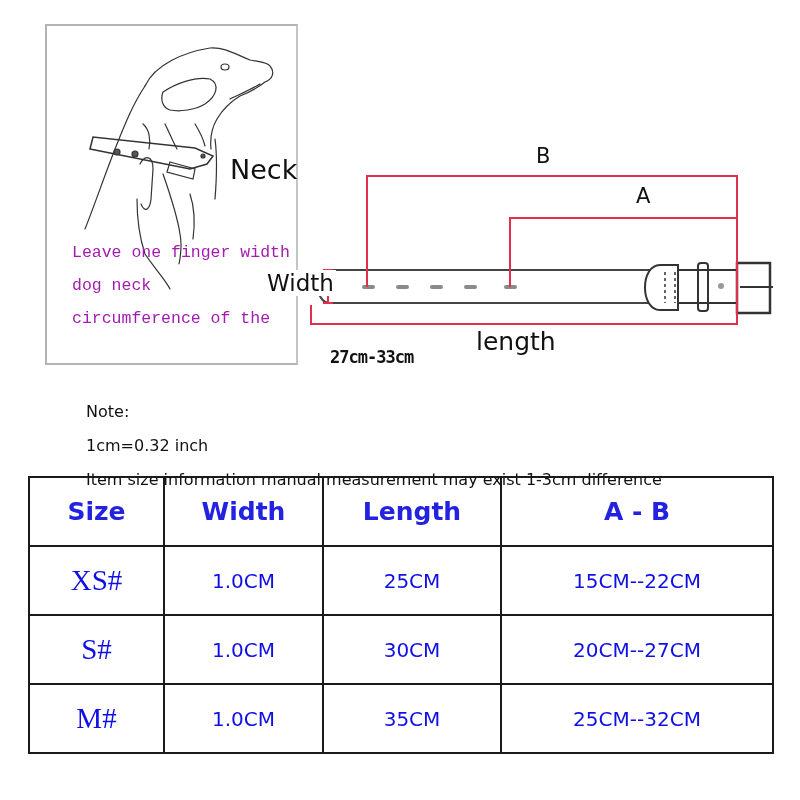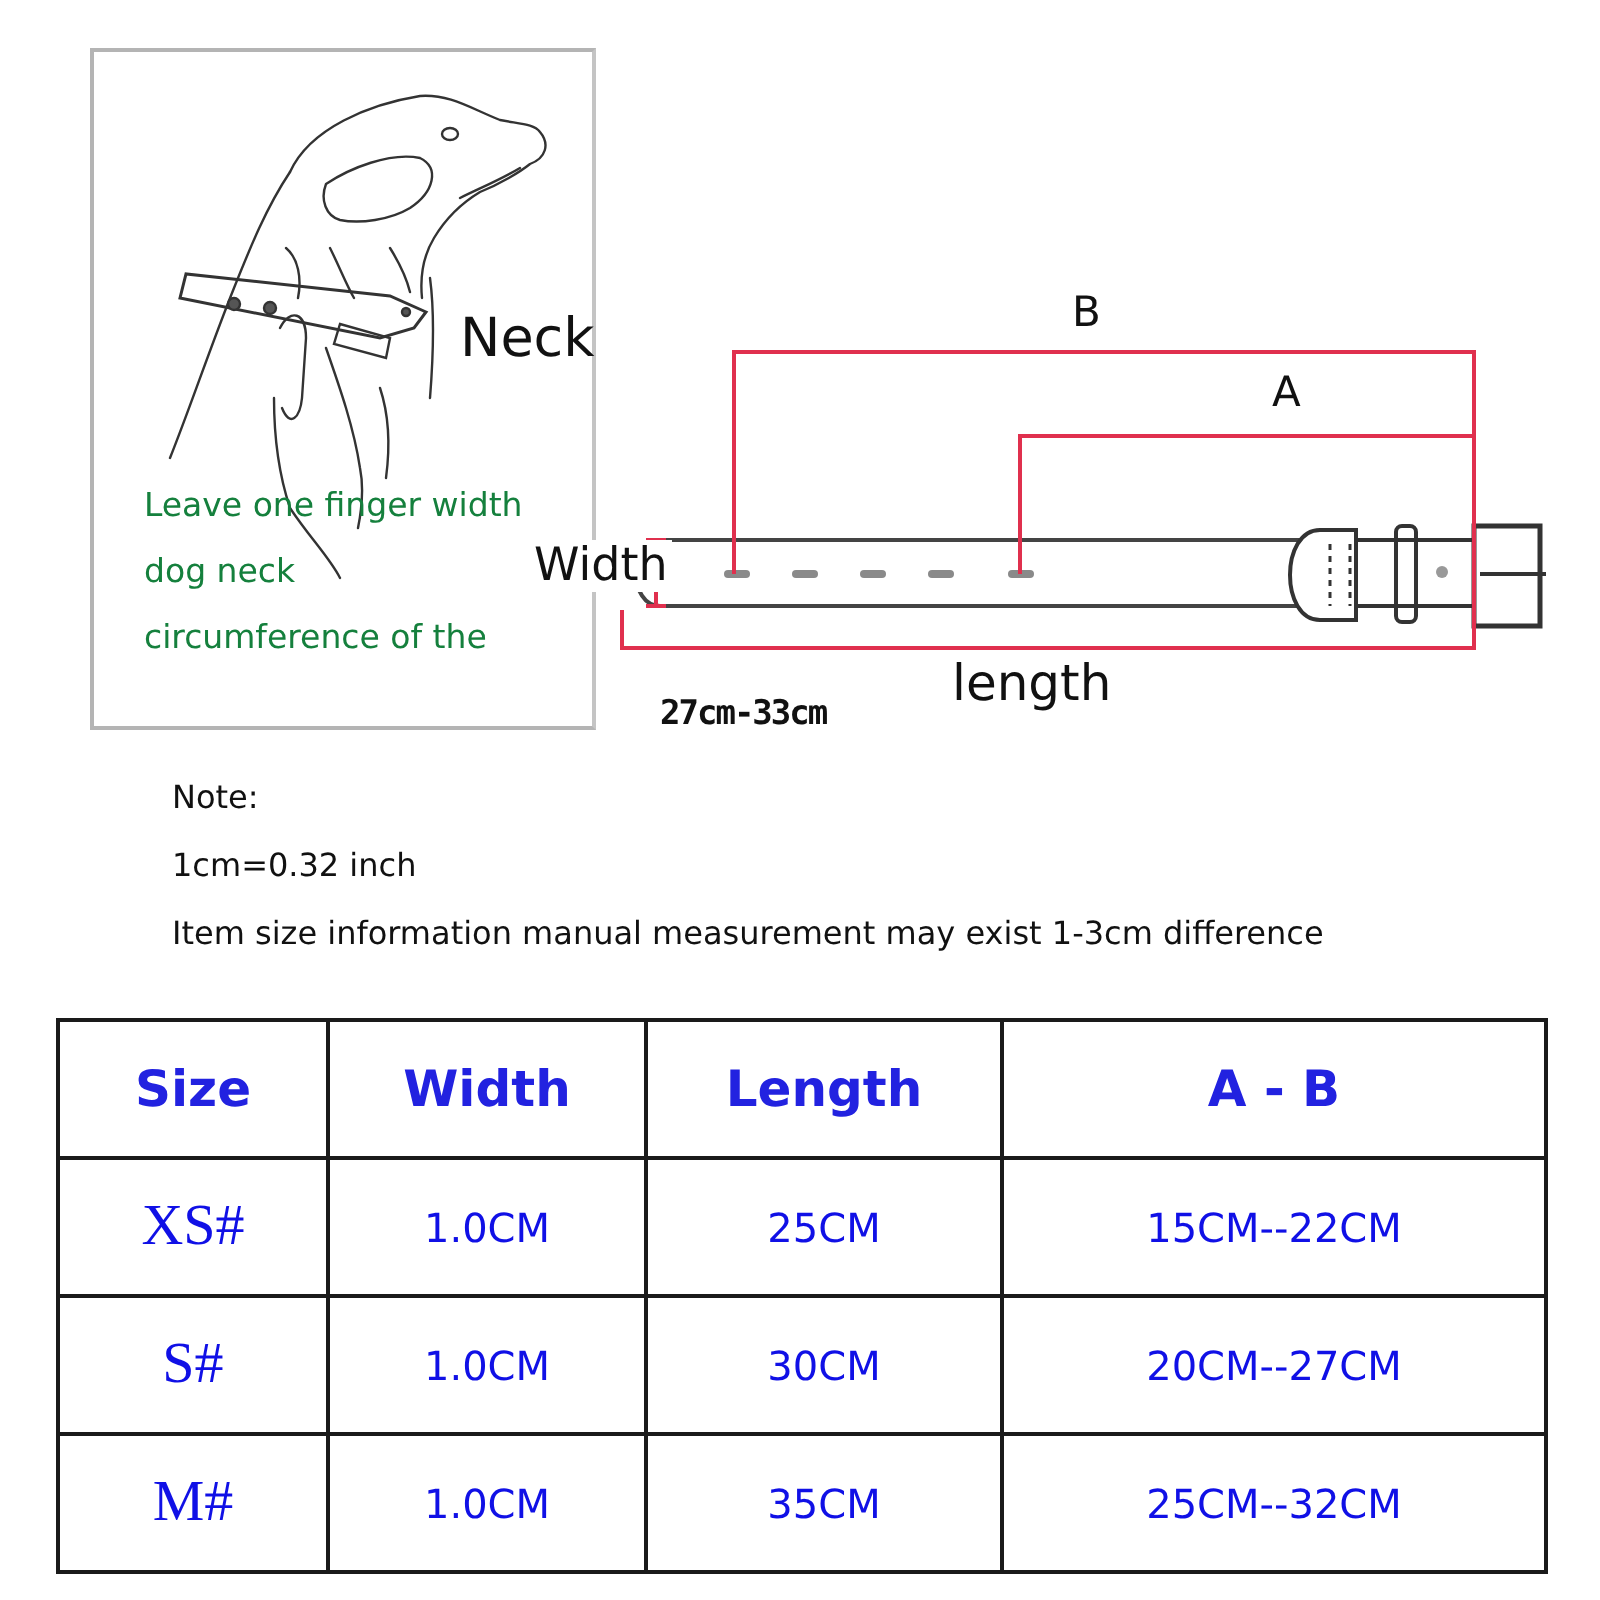--- a/index.html
+++ b/index.html
@@ -1,27 +1,27 @@
 <!DOCTYPE html>
 <html><head>
   <meta charset="utf-8">
   <style>
     html, body { margin: 0; padding: 0; background: #ffffff; }
     body { width: 800px; height: 800px; position: relative; overflow: hidden; font-family: "DejaVu Sans", sans-serif; }
     .abs { position: absolute; }
     .dog-box { left: 45px; top: 24px; width: 253px; height: 341px; border: 2px solid #b4b4b4; border-right-color: #c4c4c4; box-sizing: border-box; background: #fff; }
     .neck-label { left: 230px; top: 154px; font-size: 27px; color: #111; }
-    .instruction { left: 72px; top: 236px; width: 220px; font-size: 16.5px; line-height: 33px; color: #15803d; }
+    .instruction { left: 72px; top: 236px; width: 220px; font-size: 16.5px; line-height: 33px; color: #a21caf; font-family: Liberation Mono, monospace; }
     .width-label { left: 265px; top: 270px; font-size: 23px; color: #111; background: #fff; padding: 0 2px; }
     .range-label { left: 330px; top: 335px; font-size: 17px; font-weight: bold; font-family: "DejaVu Sans Mono", monospace; color: #111; letter-spacing: -1px; margin-top: 12px; }
     .length-label { left: 476px; top: 327px; font-size: 25px; color: #111; }
     .b-label { left: 536px; top: 144px; font-size: 21px; color: #111; }
     .a-label { left: 636px; top: 184px; font-size: 21px; color: #111; }
-    .notes { left: 86px; top: 382px; font-size: 16px; line-height: 34px; color: #111; }
-    .size-table { position: absolute; left: 28px; top: 509px; border-collapse: collapse; padding-left: 24px; }
+    .notes { left: 86px; top: 395px; font-size: 16px; line-height: 34px; color: #111; }
+    .size-table { position: absolute; left: 28px; top: 476px; border-collapse: collapse; padding-left: 24px; }
     .size-table td, .size-table th { border: 2px solid #1a1a1a; text-align: center; padding: 0; height: 69px; box-sizing: border-box; color: #1010e6; }
     .size-table th { font-weight: bold; font-size: 25px; color: #2222e0; }
     .size-table td { font-weight: normal; font-size: 20px; }
     .size-table td.size-cell { font-weight: normal; font-size: 29px; font-family: Liberation Serif, serif; }
     .c1 { width: 135px; } .c2 { width: 159px; } .c3 { width: 178px; } .c4 { width: 272px; }
   </style>
 </head>
 <body>
 
 <div class="abs dog-box"></div>

